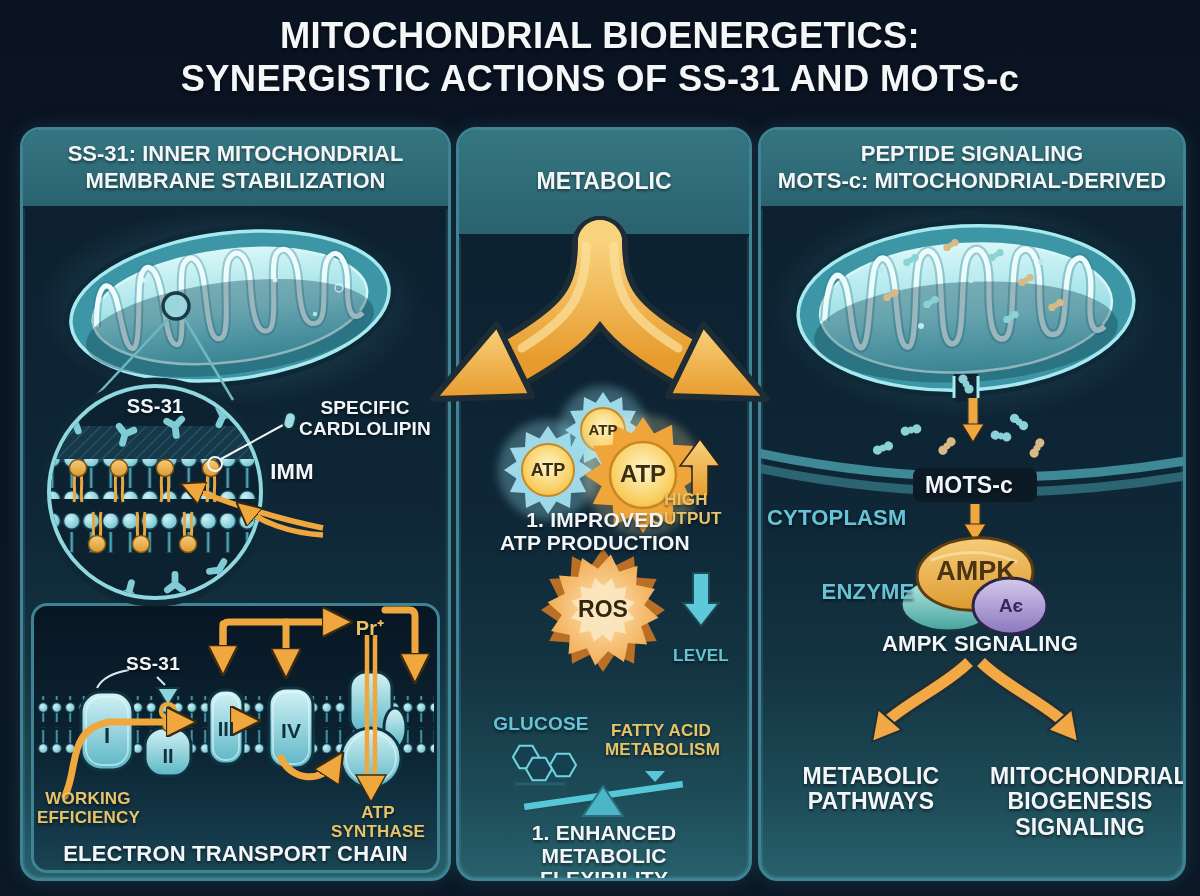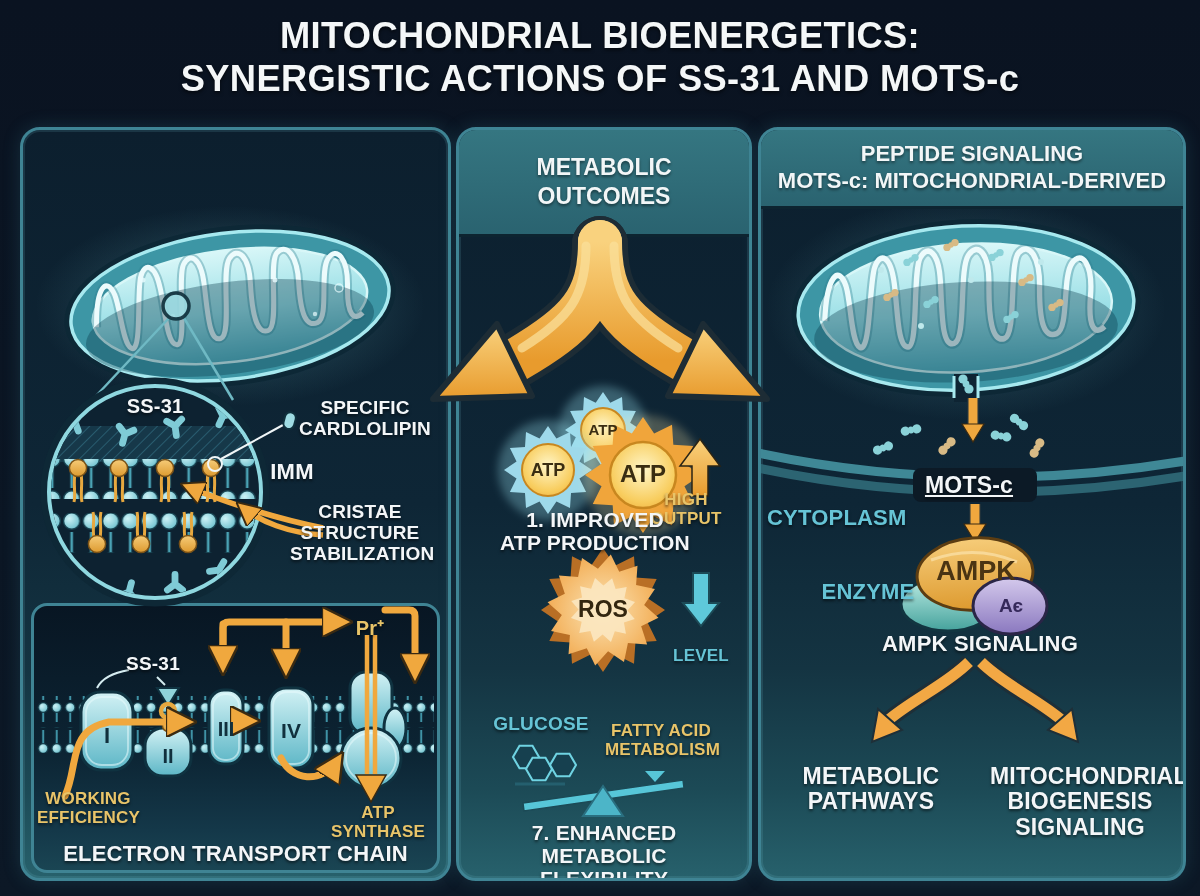--- a/index.html
+++ b/index.html
@@ -248,31 +248,30 @@
             <line x1="352" y1="505" x2="352" y2="644"></line>
         </g>
         <polygon points="348,672 333,645 363,645" fill="#f0a83e" stroke="#3a2a12" stroke-width="1.5"></polygon>
 
         <text class="svgt" x="84" y="607" font-size="22" fill="#11303d" text-anchor="middle" dominant-baseline="middle">I</text>
         <text class="svgt" x="145" y="628" font-size="20" fill="#11303d" text-anchor="middle" dominant-baseline="middle">II</text>
         <text class="svgt" x="203" y="601" font-size="20" fill="#11303d" text-anchor="middle" dominant-baseline="middle">III</text>
         <text class="svgt" x="268" y="602" font-size="21" fill="#11303d" text-anchor="middle" dominant-baseline="middle">IV</text>
       </g>
     </svg>
+    <header class="panel-header">
+      <span>SS-31: INNER MITOCHONDRIAL</span>
+      <span>MEMBRANE STABILIZATION</span>
+    </header>
     <div class="lbl w" style="left:92px;top:265px;width:80px;font-size:20px;">SS-31</div>
     <div class="lbl w" style="left:272px;top:268px;width:140px;font-size:19px;">
       <div>SPECIFIC</div>
       <div>CARDLOLIPIN</div>
     </div>
     <div class="lbl w" style="left:245px;top:330px;width:48px;font-size:22px;">IMM</div>
-    <div class="lbl w" style="left:267px;top:372px;width:140px;font-size:19px;">
-      <div>CRISTAE</div>
-      <div>STRUCTURE</div>
-      <div>STABILIZATION</div>
-    </div>
     <div class="lbl w" style="left:95px;top:524px;width:70px;font-size:19px;">SS-31</div>
     <div class="lbl g" style="left:322px;top:487px;width:50px;font-size:20px;">Pr⁺</div>
     <div class="lbl g" style="left:14px;top:660px;width:102px;font-size:17px;">
       <div>WORKING</div>
       <div>EFFICIENCY</div>
     </div>
     <div class="lbl g" style="left:305px;top:674px;width:100px;font-size:17px;">
       <div>ATP</div>
       <div>SYNTHASE</div>
     </div>
@@ -316,38 +315,37 @@
 
       <g>
         <line x1="56" y1="654" x2="106" y2="654" stroke="#2a6f80" stroke-width="3" opacity=".6"></line>
         <polygon points="64,673 224,650 225,658 65,681" fill="#57c6d8" stroke="#1c4a56" stroke-width="1.5"></polygon>
         <polygon points="144,656 124,686 164,686" fill="#4cb5c8" stroke="#2a6f80" stroke-width="2"></polygon>
         <polygon points="186,641 206,641 196,652" fill="#57c6d8"></polygon>
       </g>
     </svg>
     <header class="panel-header">
       <span>METABOLIC</span>
-      <span>OUTCOMES</span>
     </header>
     <div class="lbl g" style="left:189px;top:361px;width:76px;font-size:17px;">
       <div>HIGH</div>
       <div>OUTPUT</div>
     </div>
     <div class="lbl w" style="left:16px;top:378px;width:240px;font-size:21px;">
       <div>1. IMPROVED</div>
       <div>ATP PRODUCTION</div>
     </div>
     <div class="lbl t" style="left:207px;top:497px;width:70px;font-size:17px;margin-top:20px;">LEVEL</div>
     <div class="lbl t" style="left:27px;top:584px;width:110px;font-size:19px;">GLUCOSE</div>
     <div class="lbl g" style="left:146px;top:592px;width:112px;font-size:17px;">
       <div>FATTY ACID</div>
       <div>METABOLISM</div>
     </div>
     <div class="lbl w" style="left:10px;top:691px;width:270px;font-size:21px;">
-      <div>7. ENHANCED METABOLIC</div>
+      <div>1. ENHANCED METABOLIC</div>
       <div>FLEXIBILITY</div>
     </div>
   </section>
 
   <section class="panel" id="panel-right">
     <svg class="art" viewBox="0 0 422 748">
 
       <g>
         <ellipse cx="205" cy="178" rx="200" ry="112" fill="url(#glowTeal)"></ellipse>
         <ellipse cx="205" cy="178" rx="171" ry="85" fill="#15505f" stroke="#0d2836" stroke-width="7" transform="rotate(-3 205 178)"></ellipse>
@@ -421,21 +419,21 @@
         <path d="M220,532 C243,555 278,570 303,592" fill="none" stroke="#f2a844" stroke-width="11"></path>
         <polygon points="111,612 117,579 141,600" fill="#f2a844" stroke="#1e2f38" stroke-width="2"></polygon>
         <polygon points="317,612 311,579 287,600" fill="#f2a844" stroke="#1e2f38" stroke-width="2"></polygon>
       </g>
     </svg>
     <header class="panel-header">
       <span>PEPTIDE SIGNALING</span>
       <span>MOTS-c: MITOCHONDRIAL-DERIVED</span>
     </header>
     <div class="plate" style="left:152px;top:338px;width:124px;height:34px;"></div>
-    <div class="lbl w" style="left:152px;top:343px;width:112px;font-size:23px;text-decoration:underline;">MOTS-c</div>
+    <div class="lbl w" style="left:152px;top:343px;width:112px;font-size:23px;">MOTS-c</div>
     <div class="lbl t" style="left:6px;top:376px;width:132px;font-size:22px;">CYTOPLASM</div>
     <div class="lbl t" style="left:46px;top:450px;width:122px;font-size:22px;">ENZYME</div>
     <div class="lbl w" style="left:99px;top:502px;width:240px;font-size:22px;">AMPK SIGNALING</div>
     <div class="lbl w" style="left:30px;top:634px;width:160px;font-size:23px;">
       <div>METABOLIC</div>
       <div>PATHWAYS</div>
     </div>
     <div class="lbl w" style="left:229px;top:634px;width:180px;font-size:23px;">
       <div>MITOCHONDRIAL</div>
       <div>BIOGENESIS</div>

